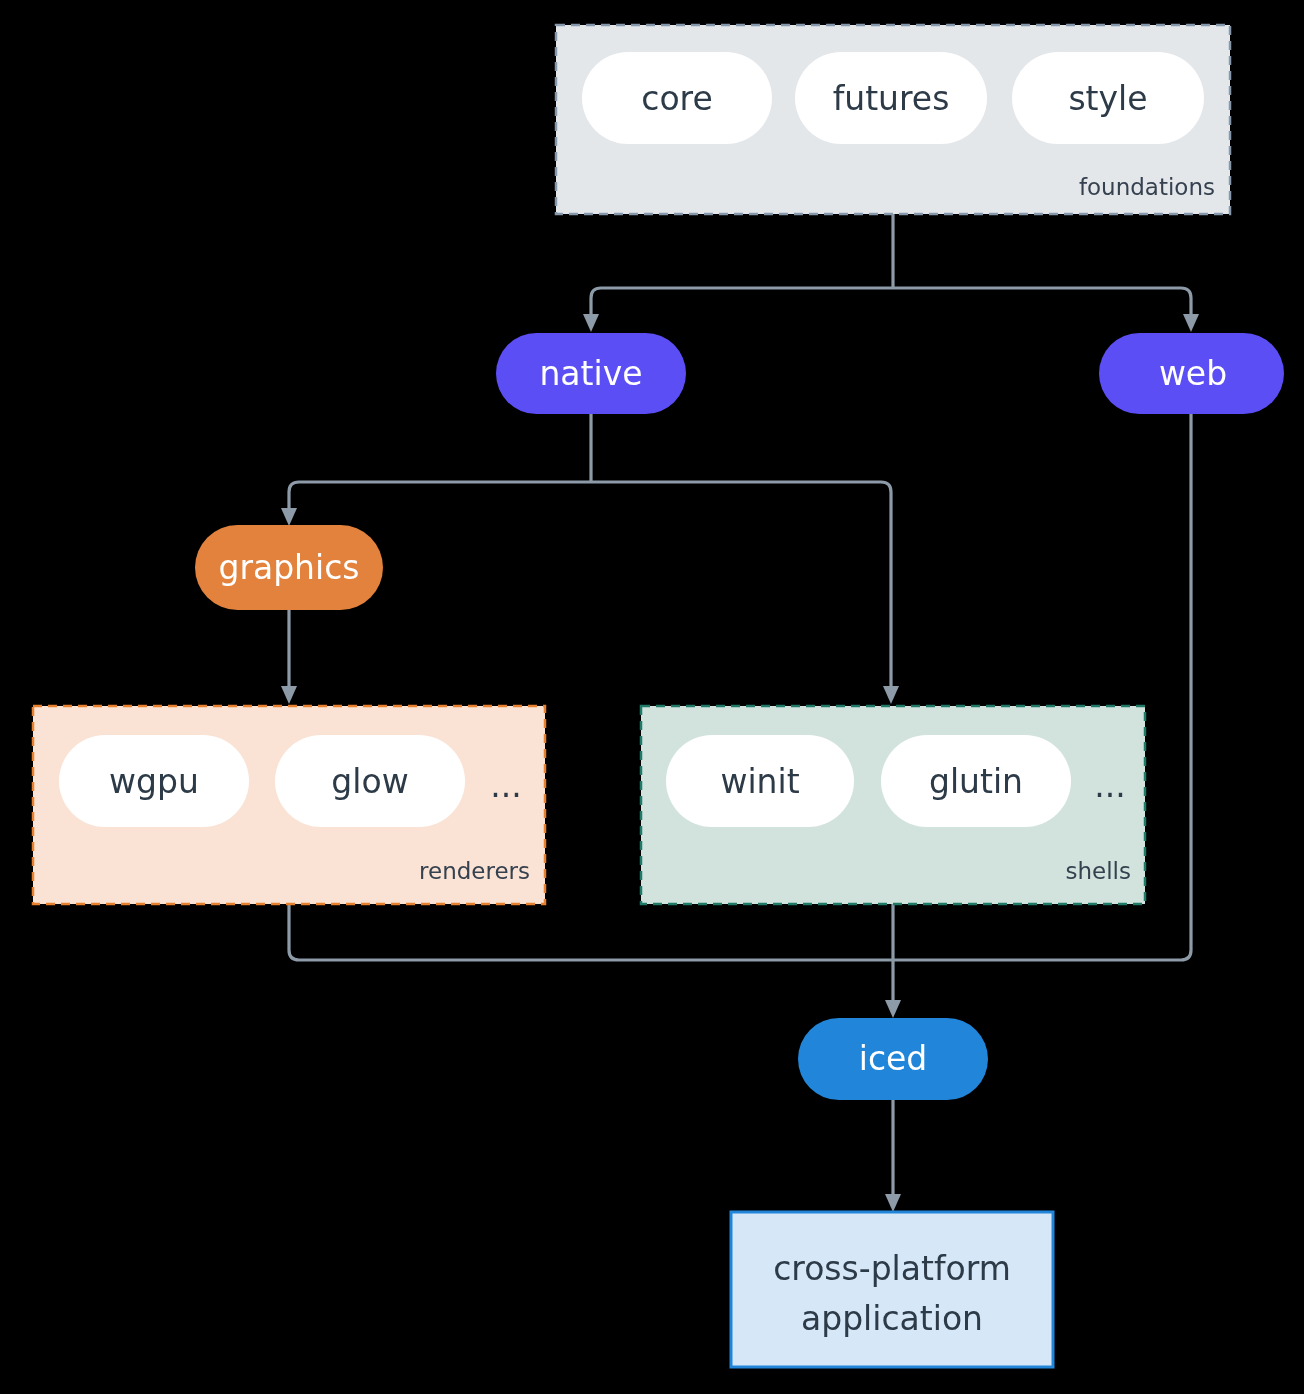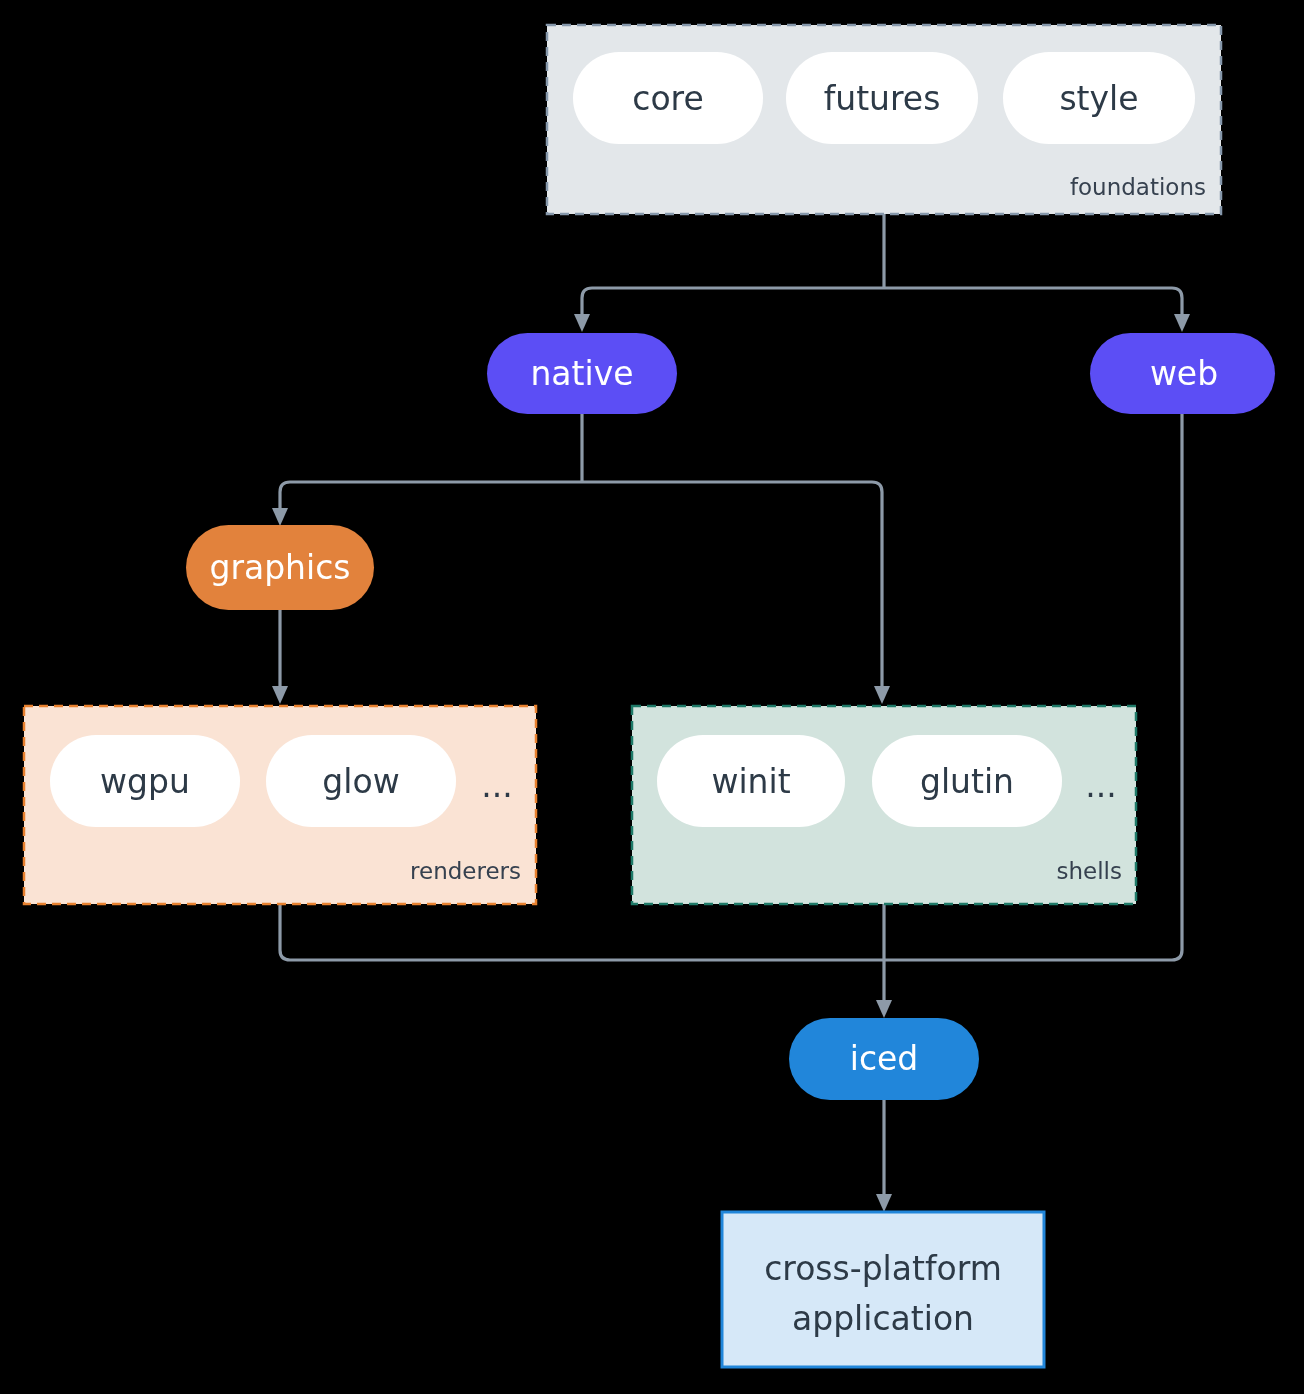--- a/index.html
+++ b/index.html
@@ -11,20 +11,21 @@
     width: 1304px;
     height: 1394px;
     overflow: hidden;
     font-family: "DejaVu Sans", sans-serif;
   }
   #diagram-root {
     position: relative;
     width: 1203px;
     height: 1394px;
     background: #000000;
+    padding-left: 9px;
   }
   svg.diagram-canvas {
     display: block;
     width: 1304px;
     height: 1394px;
   }
   .cluster-rect {
     stroke-width: 2.5;
   }
   .cluster-label {

